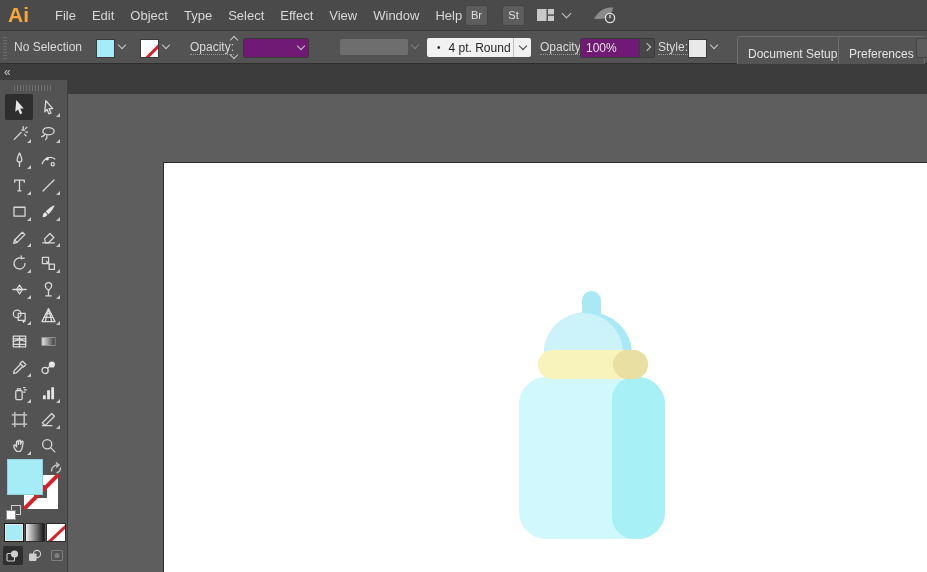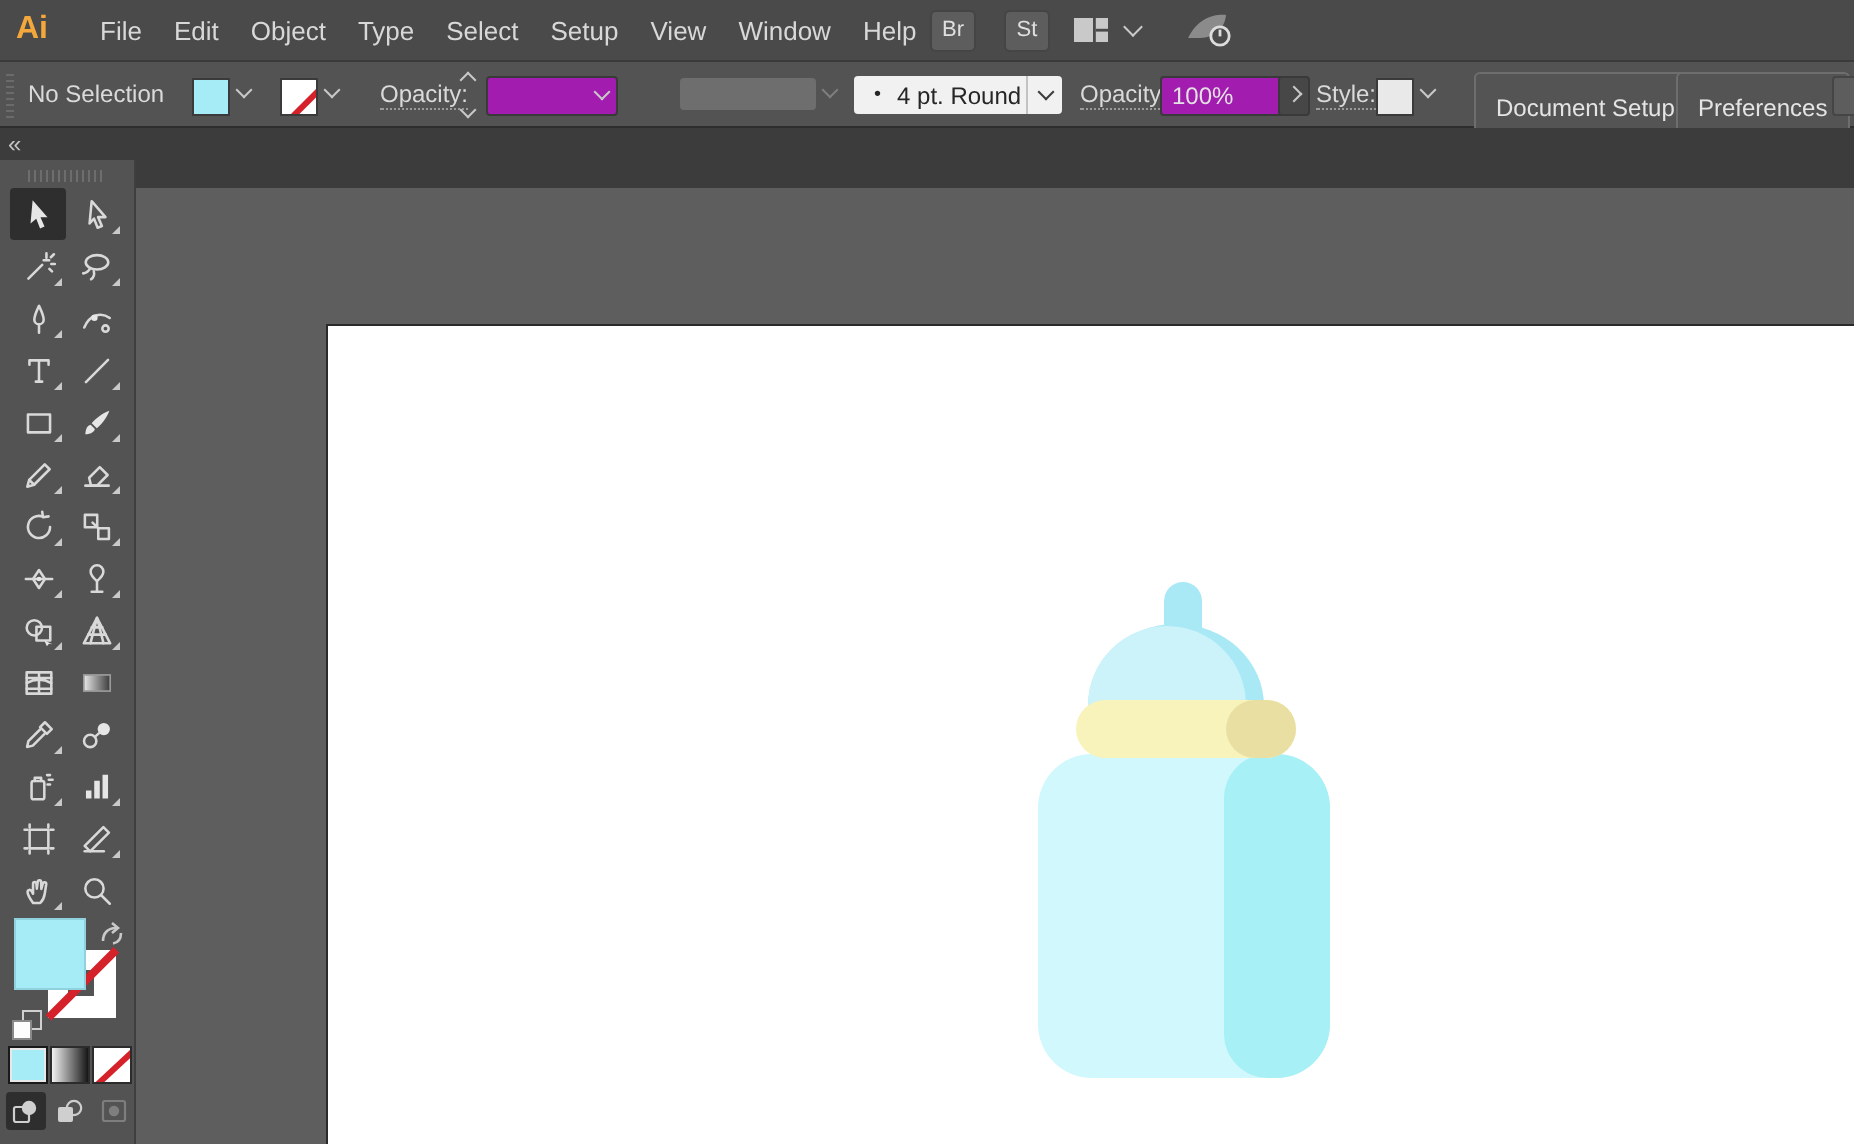--- a/index.html
+++ b/index.html
@@ -3,21 +3,21 @@
 <meta charset="utf-8">
 <style>
   html,body{margin:0;padding:0;}
   body{
     width:927px;height:572px;position:relative;overflow:hidden;
     font-family:"Liberation Sans",sans-serif;background:#5e5e5e;
     -webkit-font-smoothing:antialiased;
   }
   
   .titlebar{position:absolute;left:0;top:0;width:927px;height:30px;background:#4a4a4a;border-bottom:1px solid #3a3a3a;display:flex;align-items:center;}
-  .logo{color:#f4a83c;font-weight:bold;font-size:16px;margin:0 18px 0 8px;}
+  .logo{color:#f4a83c;font-weight:bold;font-size:21px;margin:0 18px 0 8px;}
   .menubar{display:flex;gap:0;}
   .menu-item{color:#d8d8d8;font-size:13px;padding:0 8px;cursor:default;}
   .tb-right{position:absolute;left:462px;top:0;height:30px;display:flex;align-items:center;gap:8px;justify-content:flex-end;}
   .tb-btn{background:#5d5d5d;border:1px solid #454545;border-radius:3px;color:#e0e0e0;font-size:11px;width:23px;height:21px;padding:0;margin:0 3px;font-family:inherit;}
   .ws-icon svg,.gpu-icon svg{display:block;}
   .chev{display:inline-block;width:6px;height:6px;border-right:1.6px solid #c9c9c9;border-bottom:1.6px solid #c9c9c9;transform:rotate(45deg);margin-top:-3px;}
   .chev.sm{width:5px;height:5px;}
   .chev.dark{border-color:#3c3c3c;}
   .chev.right{transform:rotate(-45deg);}
   .chev.up{transform:rotate(-135deg);}
@@ -25,21 +25,21 @@
   
   .controlbar{position:absolute;left:0;top:31px;width:927px;height:32px;background:#535353;border-bottom:1px solid #2e2e2e;}
   .controlbar .lbl{position:absolute;top:9px;font-size:12px;color:#dadada;}
   .controlbar .lbl.link{border-bottom:1px dotted #9a9a9a;}
   .grip-v{position:absolute;left:3px;top:4px;bottom:4px;width:4px;background:repeating-linear-gradient(0deg,#6b6b6b 0 1px,transparent 1px 3px);}
   .swatch17{position:absolute;top:8px;width:17px;height:17px;border:1px solid #3a3a3a;}
   .none-slash{background:#fff;position:relative;overflow:hidden;}
   .none-slash::after{content:'';position:absolute;left:-4px;top:50%;width:34px;height:2.5px;background:#d5222a;transform:rotate(-45deg);}
   .cb-chev{position:absolute;top:14px;}
   .stepper{position:absolute;left:228px;top:7px;width:12px;height:18px;display:flex;flex-direction:column;align-items:center;justify-content:space-between;padding:2px 0;}
-  .field{position:absolute;background:#a21caf;border:1px solid #3a3a3a;border-radius:2px;height:18px;}
+  .field{position:absolute;background:#701a75;border:1px solid #3a3a3a;border-radius:2px;height:18px;}
   .field .chev{position:absolute;right:4px;top:7px;}
   .wprofile{position:absolute;left:340px;top:8px;width:68px;height:16px;background:#6e6e6e;border-radius:2px;}
   .brushbox{position:absolute;left:427px;top:7px;width:104px;height:19px;background:#f1f1f1;border-radius:2px;display:flex;align-items:center;color:#262626;font-size:12px;}
   .brushbox .dot{margin:0 8px 0 10px;font-size:10px;}
   .brushbox .bchev{margin-left:auto;border-left:1px solid #c2c2c2;width:17px;height:100%;display:flex;align-items:center;justify-content:center;}
   .opfield{left:580px;top:7px;width:56px;color:#e2e2e2;font-size:12px;line-height:18px;padding-left:5px;}
   .opbtn{position:absolute;left:639px;top:7px;width:14px;height:18px;background:#474747;border:1px solid #3a3a3a;border-radius:2px;display:flex;align-items:center;justify-content:center;}
   .cbbtn{position:absolute;top:5px;height:35px;background:#545454;border:1px solid #6e6e6e;border-radius:3px;color:#e4e4e4;font-size:12px;padding:0 10px;font-family:inherit;}
   .clipped-icon{position:absolute;left:916px;top:7px;width:18px;height:18px;background:#5d5d5d;border:1px solid #454545;border-radius:2px;}
   
@@ -91,21 +91,21 @@
 <body>
 
 <div class="titlebar">
   <span class="logo">Ai</span>
   <nav class="menubar" id="menubar">
       <span class="menu-item">File</span>
       <span class="menu-item">Edit</span>
       <span class="menu-item">Object</span>
       <span class="menu-item">Type</span>
       <span class="menu-item">Select</span>
-      <span class="menu-item">Setup</span>
+      <span class="menu-item">Effect</span>
       <span class="menu-item">View</span>
       <span class="menu-item">Window</span>
       <span class="menu-item">Help</span>
     </nav>
   <div class="tb-right">
     <button class="tb-btn">Br</button>
     <button class="tb-btn">St</button>
     <span class="ws-icon">
       <svg width="19" height="14" viewBox="0 0 19 14">
           <rect x="1" y="1" width="17" height="12" fill="#c9c9c9"></rect>

